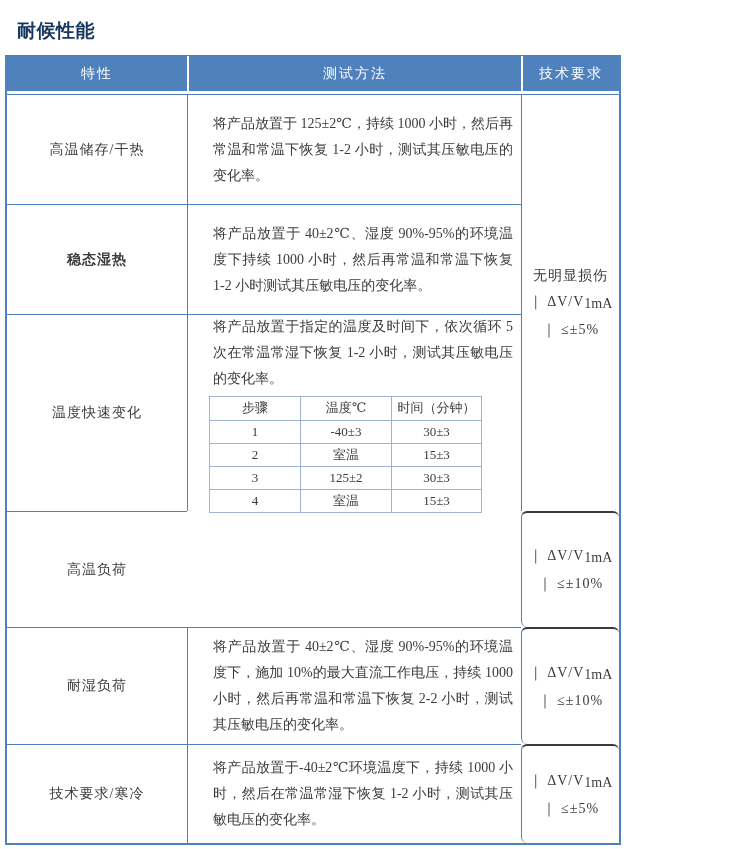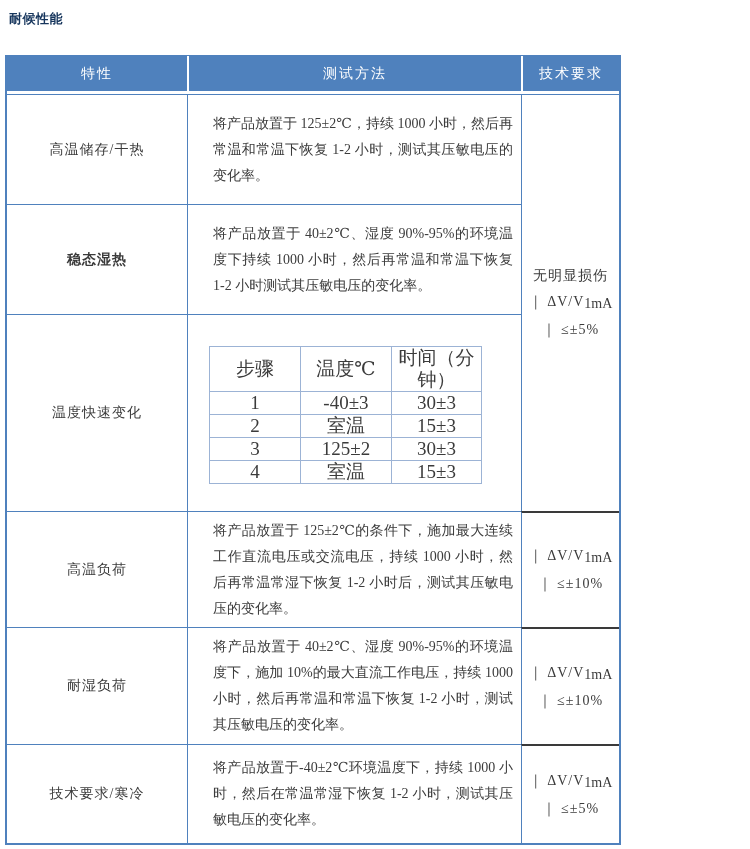--- a/index.html
+++ b/index.html
@@ -11,23 +11,23 @@
     --c-text:#3B3B3B;
   }
   html,body{margin:0;padding:0;}
   body{
     width:750px;height:849px;background:#ffffff;position:relative;
     font-family:"Liberation Serif","DejaVu Serif",serif;
     color:var(--c-text);
     overflow:hidden;
   }
   .page-title{
-    position:absolute;left:5px;top:6px;margin:4px;
+    position:absolute;left:5px;top:6px;margin:12px;
     font-family:"Liberation Sans","DejaVu Sans",sans-serif;
-    font-size:13px;font-weight:700;color:var(--c-title);
+    font-size:19px;font-weight:700;color:var(--c-title);
     letter-spacing:0.5px;
   }
   .spec-table{
     position:absolute;left:5px;top:55px;width:616px;height:790px;
     box-sizing:border-box;background:#fff;
     border:2px solid var(--c-border);border-top-width:1px;
     display:grid;
     grid-template-columns:180px 334px 1fr;
     grid-template-rows:38px 110px 110px 197px 116px 117px 1fr;
   }
@@ -43,26 +43,26 @@
   .feature{display:flex;align-items:center;justify-content:center;text-align:center;letter-spacing:1px;}
   .method{
     display:flex;flex-direction:column;justify-content:center;
     padding:4px 8px 4px 25px;text-align:justify;line-height:26px;
   }
   .method p{margin:0;}
   .req{
     display:flex;flex-direction:column;align-items:center;justify-content:center;
     text-align:center;line-height:26px;letter-spacing:1px;
   }
-  .req.dark{border-top:2px solid var(--c-dark_border);}
+  .req.dark{border-top:2px solid var(--c-dark_border);border-radius:6px;}
   .merged{grid-column:3;grid-row:2 / span 3;}
   .formula sub{font-size:14px;vertical-align:-2px;letter-spacing:0;}
   .cycle{
     border-collapse:collapse;table-layout:fixed;width:272px;
-    margin:4px 0 0 -4px;font-size:19px;
+    margin:4px 0 0 -4px;font-size:13px;
   }
   .cycle th,.cycle td{
     border:1px solid var(--c-nested_border);
     text-align:center;font-weight:normal;padding:0;
     height:22px;line-height:22px;color:var(--c-text);
   }
   .cycle th{height:23px;}
 </style>
 </head>
 <body>
@@ -85,20 +85,21 @@
     <span class="formula"><span>｜ ΔV/V</span><sub>1mA</sub><span> ｜ ≤±5%</span></span>
   </div>
 
   <div class="cell bcell feature" style="grid-row:3;grid-column:1;font-weight:bold;">稳态湿热</div>
   <div class="cell bcell colsep method" style="grid-row:3;grid-column:2;">
     <p>将产品放置于 40±2℃、湿度 90%-95%的环境温度下持续 1000 小时，然后再常温和常温下恢复 1-2 小时测试其压敏电压的变化率。</p>
   </div>
 
   <div class="cell bcell feature" style="grid-row:4;grid-column:1;">温度快速变化</div>
   <div class="cell bcell colsep method" style="grid-row:4;grid-column:2;">
+    <p>将产品放置于指定的温度及时间下，依次循环 5 次在常温常湿下恢复 1-2 小时，测试其压敏电压的变化率。</p>
     <table class="cycle">
       <colgroup>
           <col style="width:91px">
           <col style="width:91px">
           <col style="width:90px">
         </colgroup>
       <tbody>
           <tr>
         <th>步骤</th>
         <th>温度℃</th>
@@ -122,30 +123,27 @@
       <tr>
         <td>4</td>
         <td>室温</td>
         <td>15±3</td>
       </tr>
     </tbody>
       </table>
   </div>
 
   <div class="cell bcell feature" style="grid-row:5;grid-column:1;text-align:center;">高温负荷</div>
-  <div class="cell bcell colsep method" style="grid-row:5;grid-column:2;">
-    <p>将产品放置于 125±2℃的条件下，施加最大连续工作直流电压或交流电压，持续 1000 小时，然后再常温常湿下恢复 1-2 小时后，测试其压敏电压的变化率。</p>
-  </div>
   <div class="cell bcell colsep req dark" style="grid-row:5;grid-column:3;">
     <span class="formula"><span>｜ ΔV/V</span><sub>1mA</sub><span> ｜ ≤±10%</span></span>
   </div>
 
   <div class="cell bcell feature" style="grid-row:6;grid-column:1;">耐湿负荷</div>
   <div class="cell bcell colsep method" style="grid-row:6;grid-column:2;">
-    <p>将产品放置于 40±2℃、湿度 90%-95%的环境温度下，施加 10%的最大直流工作电压，持续 1000 小时，然后再常温和常温下恢复 1-2 小时，测试其压敏电压的变化率。</p>
+    <p>将产品放置于 40±2℃、湿度 90%-95%的环境温度下，施加 10%的最大直流工作电压，持续 1000 小时，然后再常温和常温下恢复 2-2 小时，测试其压敏电压的变化率。</p>
   </div>
   <div class="cell bcell colsep req dark" style="grid-row:6;grid-column:3;">
     <span class="formula"><span>｜ ΔV/V</span><sub>1mA</sub><span> ｜ ≤±10%</span></span>
   </div>
 
   <div class="cell bcell feature" style="grid-row:7;grid-column:1;">技术要求/寒冷</div>
   <div class="cell bcell colsep method" style="grid-row:7;grid-column:2;">
     <p>将产品放置于-40±2℃环境温度下，持续 1000 小时，然后在常温常湿下恢复 1-2 小时，测试其压敏电压的变化率。</p>
   </div>
   <div class="cell bcell colsep req dark" style="grid-row:7;grid-column:3;">

